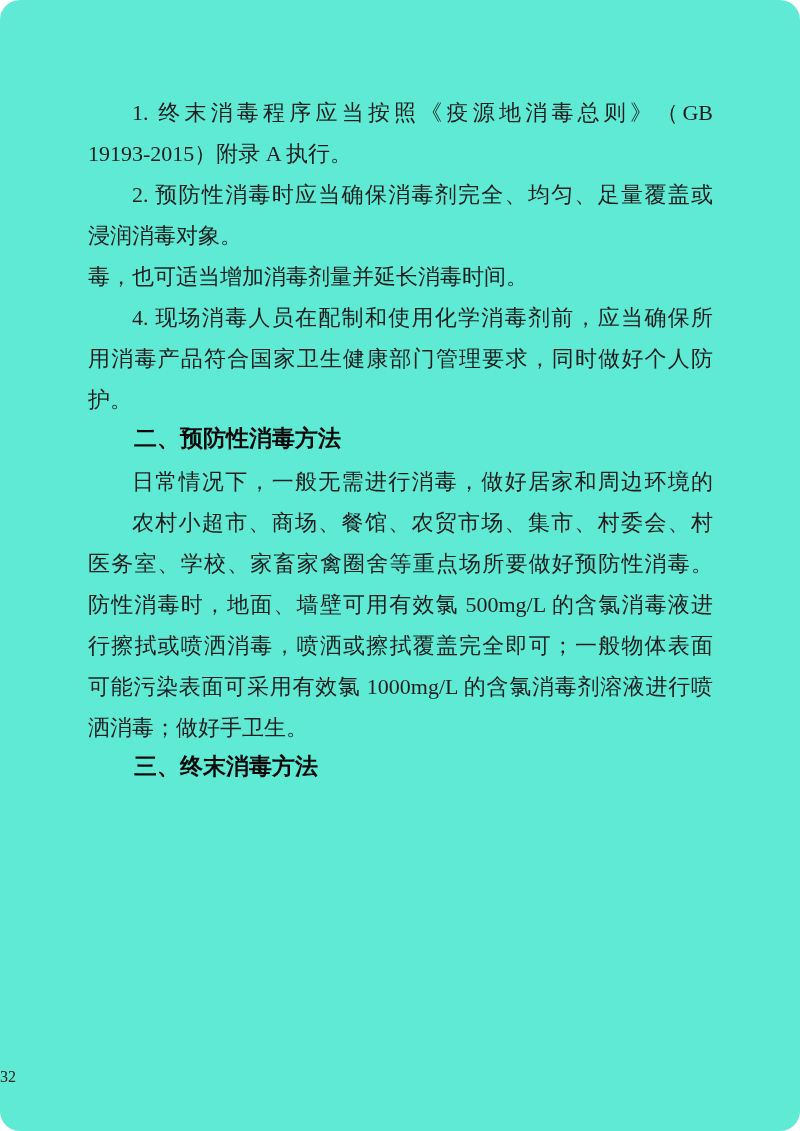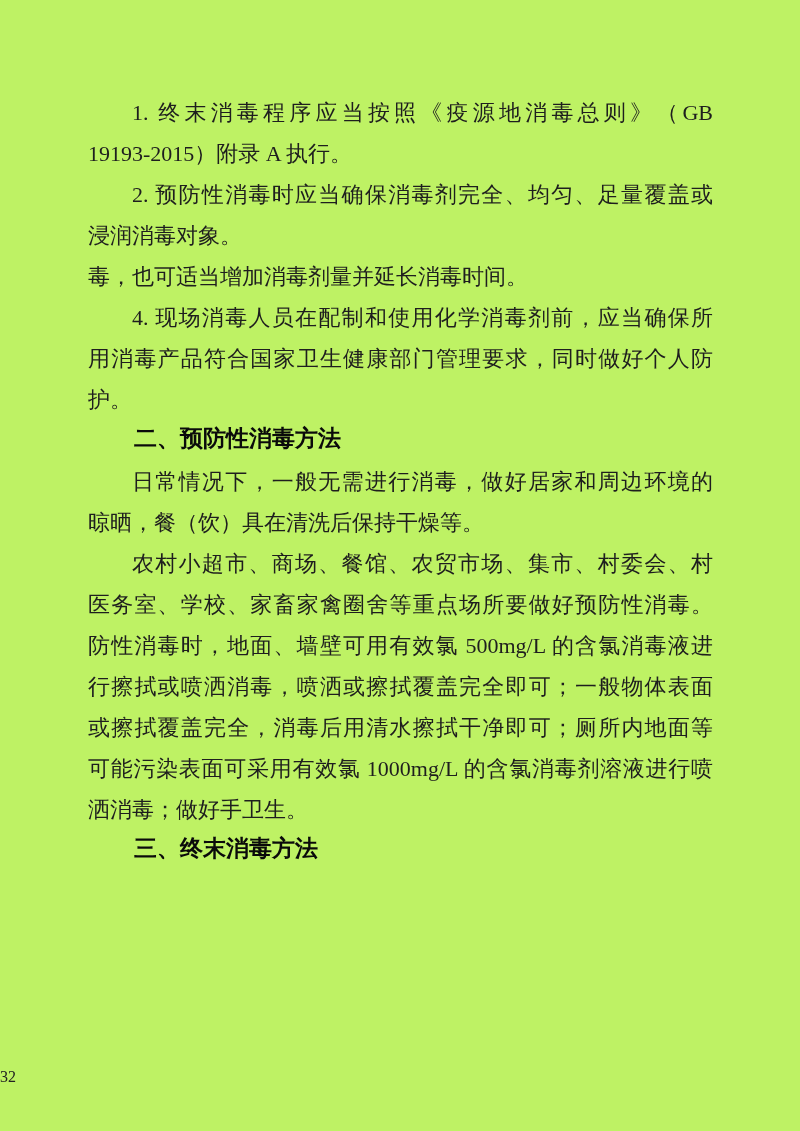--- a/index.html
+++ b/index.html
@@ -4,23 +4,24 @@
 <style>
   html, body {
     margin: 0;
     padding: 0;
     background: #ffffff;
   }
   .page {
     position: relative;
     width: 800px;
     height: 1131px;
-    background: #bef264;
+    background: #5eead4;
     overflow: hidden;
     font-family: "Liberation Serif", "DejaVu Serif", serif;
+    border-radius: 20px;
   }
   .content {
     position: absolute;
     left: 88px;
     top: 92px;
     width: 625px;
   }
   .ln {
     height: 41px;
     line-height: 41px;
@@ -64,24 +65,22 @@
     <div class="ln indent fill">1. 终末消毒程序应当按照《疫源地消毒总则》（GB</div>
     <div class="ln">19193-2015）附录 A 执行。</div>
     <div class="ln indent fill">2. 预防性消毒时应当确保消毒剂完全、均匀、足量覆盖或</div>
     <div class="ln">浸润消毒对象。</div>
     <div class="ln">毒，也可适当增加消毒剂量并延长消毒时间。</div>
     <div class="ln indent fill">4. 现场消毒人员在配制和使用化学消毒剂前，应当确保所</div>
     <div class="ln fill">用消毒产品符合国家卫生健康部门管理要求，同时做好个人防</div>
     <div class="ln">护。</div>
     <div class="ln indent h">二、预防性消毒方法</div>
     <div class="ln indent fill">日常情况下，一般无需进行消毒，做好居家和周边环境的</div>
-    <div class="ln">晾晒，餐（饮）具在清洗后保持干燥等。</div>
     <div class="ln indent fill">农村小超市、商场、餐馆、农贸市场、集市、村委会、村</div>
     <div class="ln fill">医务室、学校、家畜家禽圈舍等重点场所要做好预防性消毒。</div>
     <div class="ln fill">防性消毒时，地面、墙壁可用有效氯 500mg/L 的含氯消毒液进</div>
     <div class="ln fill">行擦拭或喷洒消毒，喷洒或擦拭覆盖完全即可；一般物体表面</div>
-    <div class="ln fill">或擦拭覆盖完全，消毒后用清水擦拭干净即可；厕所内地面等</div>
     <div class="ln fill">可能污染表面可采用有效氯 1000mg/L 的含氯消毒剂溶液进行喷</div>
     <div class="ln">洒消毒；做好手卫生。</div>
     <div class="ln indent h">三、终末消毒方法</div>
   </main>
   <div class="pageno">32</div>
 </div>
 
 </body></html>

